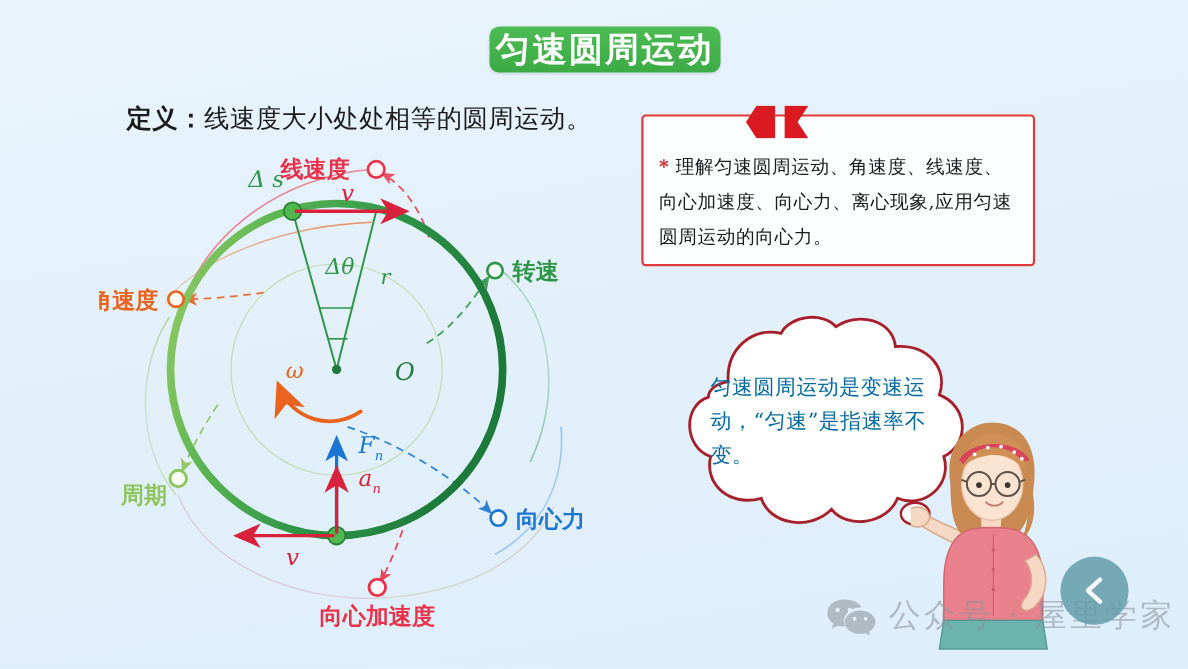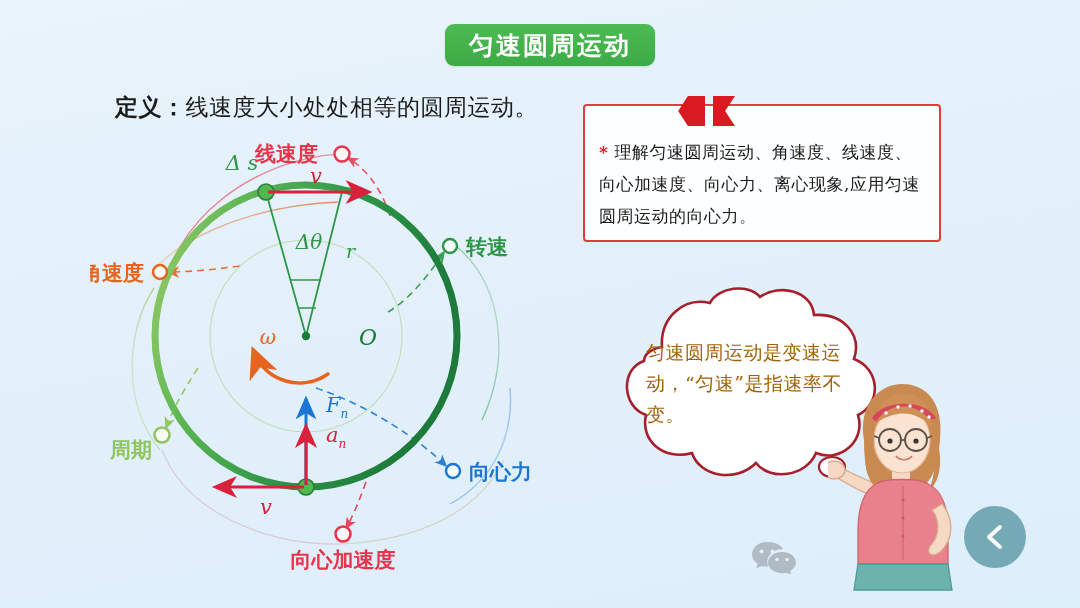--- a/index.html
+++ b/index.html
@@ -20,21 +20,21 @@
     left: 445px; top: 24px;
     width: 210px; height: 42px;
     background: linear-gradient(180deg, #4cbb53 0%, #3cab45 100%);
     border-radius: 9px;
     display: flex; align-items: center; justify-content: center;
     box-shadow: 0 1px 2px rgba(0,0,0,0.12);
   }
   #title-badge .txt {
     color: #ffffff;
     font-family: "DejaVu Sans", sans-serif;
-    font-size: 25px;
+    font-size: 31px;
     font-weight: bold;
     letter-spacing: 2px;
     line-height: 1;
   }
 
   
   #definition {
     position: absolute;
     left: 82px; top: 92px;
     font-family: "DejaVu Serif", serif;
@@ -105,21 +105,21 @@
     left: 600px; top: 285px;
     width: 290px; height: 210px;
   }
   #cloud-text {
     position: absolute;
     left: 46px; top: 52px;
     width: 200px;
     font-family: "DejaVu Serif", serif;
     font-size: 19px;
     line-height: 31px;
-    color: #a16207;
+    color: #0369a1;
     letter-spacing: 0.5px;
   }
 
   
   #character {
     position: absolute;
     left: 828px; top: 378px;
     width: 140px; height: 230px;
   }
 
@@ -406,19 +406,20 @@
     <path d="M 30 12 C 22.3 12 16 16.8 16 22.6 C 16 28.5 22.3 33.2 30 33.2
              C 31.6 33.2 33.2 33 34.7 32.7 L 39.4 35 L 38.1 31
              C 41.3 29.1 44 26.1 44 22.6 C 44 16.8 37.7 12 30 12 Z" fill="#8a9197"></path>
     <g fill="#e4f1fa">
       <circle cx="9.5" cy="11.5" r="2"></circle>
         <circle cx="20.5" cy="11.5" r="2"></circle>
       <circle cx="25" cy="19.5" r="1.8"></circle>
         <circle cx="35" cy="19.5" r="1.8"></circle>
     </g>
   </svg>
+  <span class="wm-text">公众号 · 屋里学家</span>
 </div>
 
 <div id="nav-prev">
   <svg width="30" height="30" viewBox="0 0 30 30" xmlns="http://www.w3.org/2000/svg">
     <path d="M 20 5 L 9 15 L 20 25" fill="none" stroke="#ffffff" stroke-width="4" stroke-linecap="round" stroke-linejoin="round"></path>
   </svg>
 </div>
 
 </body></html>

